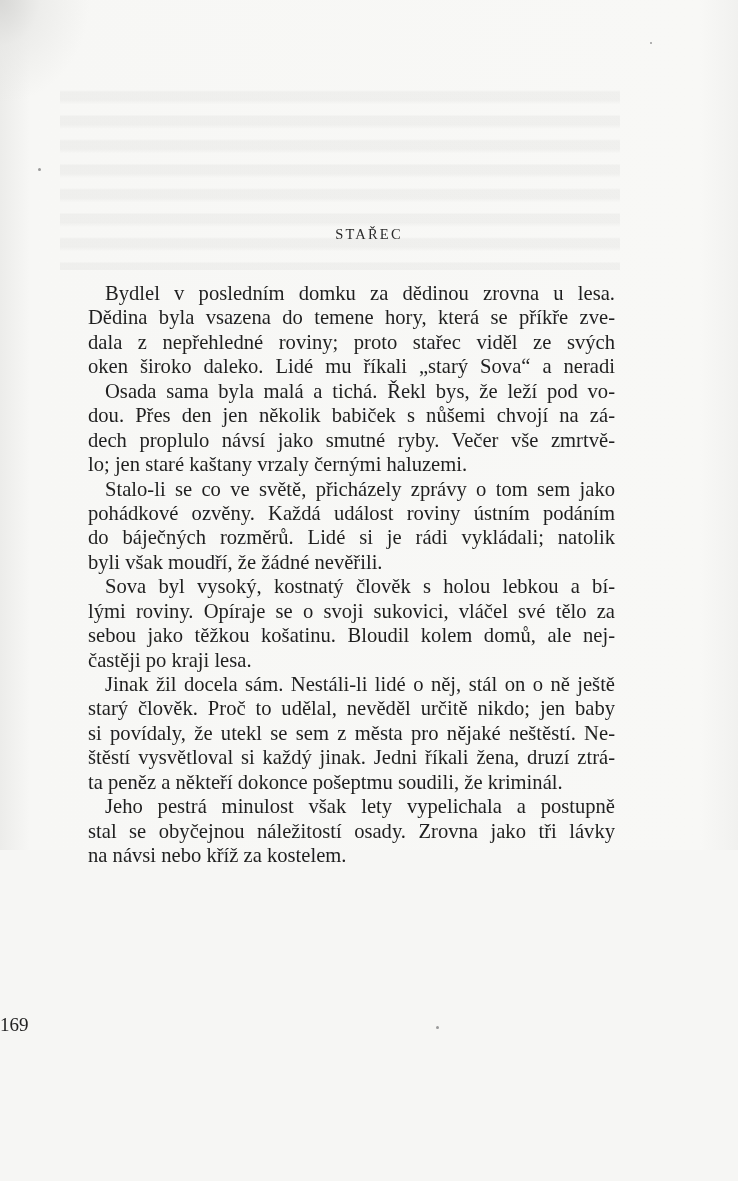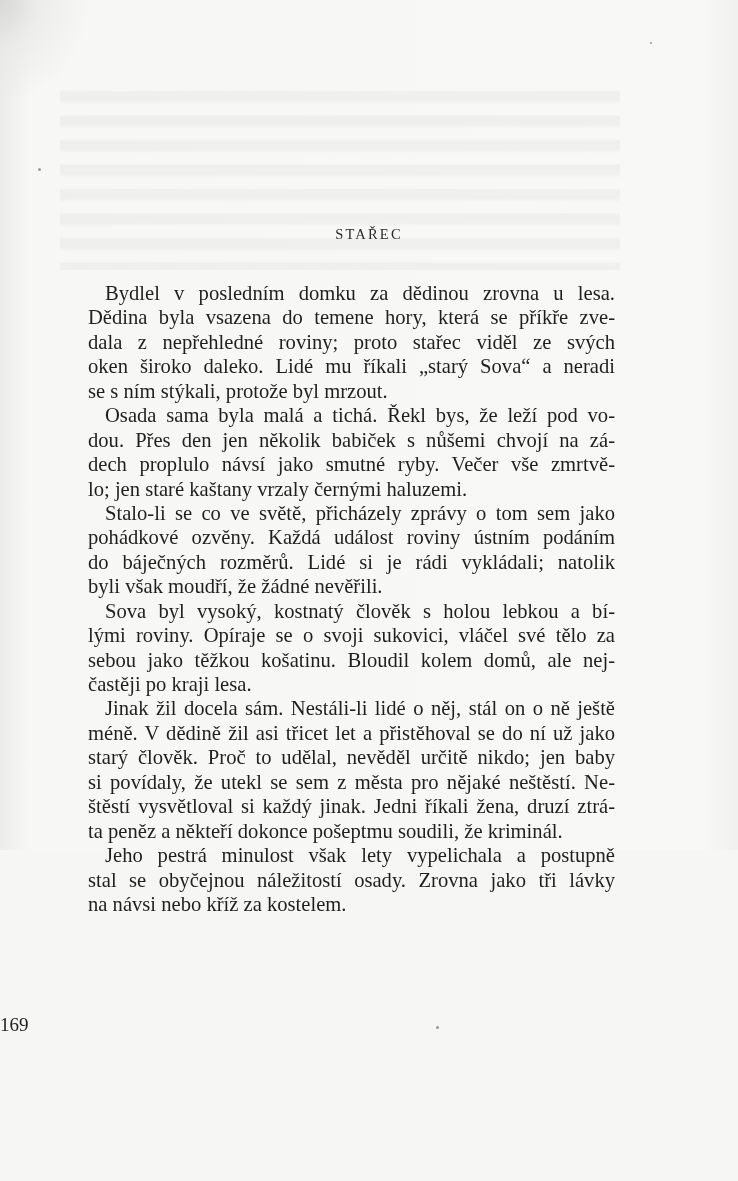--- a/index.html
+++ b/index.html
@@ -53,39 +53,37 @@
   <div class="speck" style="left:650px;top:42px;width:2px;height:2px;"></div>
 
   <div class="chapter-title">STAŘEC</div>
 
   <div class="body-text">
 
     <span class="line indent">Bydlel v posledním domku za dědinou zrovna u lesa.</span>
     <span class="line">Dědina byla vsazena do temene hory, která se příkře zve-</span>
     <span class="line">dala z nepřehledné roviny; proto stařec viděl ze svých</span>
     <span class="line">oken široko daleko. Lidé mu říkali „starý Sova“ a neradi</span>
-    <span class="line last">se s ním stýkali, protože byl mrzout.</span>
 
     <span class="line indent">Osada sama byla malá a tichá. Řekl bys, že leží pod vo-</span>
     <span class="line">dou. Přes den jen několik babiček s nůšemi chvojí na zá-</span>
     <span class="line">dech proplulo návsí jako smutné ryby. Večer vše zmrtvě-</span>
     <span class="line last">lo; jen staré kaštany vrzaly černými haluzemi.</span>
 
     <span class="line indent">Stalo-li se co ve světě, přicházely zprávy o tom sem jako</span>
     <span class="line">pohádkové ozvěny. Každá událost roviny ústním podáním</span>
     <span class="line">do báječných rozměrů. Lidé si je rádi vykládali; natolik</span>
     <span class="line last">byli však moudří, že žádné nevěřili.</span>
 
     <span class="line indent">Sova byl vysoký, kostnatý člověk s holou lebkou a bí-</span>
     <span class="line">lými roviny. Opíraje se o svoji sukovici, vláčel své tělo za</span>
     <span class="line">sebou jako těžkou košatinu. Bloudil kolem domů, ale nej-</span>
     <span class="line last">častěji po kraji lesa.</span>
 
     <span class="line indent">Jinak žil docela sám. Nestáli-li lidé o něj, stál on o ně ještě</span>
-    <span class="line">méně. V dědině žil asi třicet let a přistěhoval se do ní už jako</span>
     <span class="line">starý člověk. Proč to udělal, nevěděl určitě nikdo; jen baby</span>
     <span class="line">si povídaly, že utekl se sem z města pro nějaké neštěstí. Ne-</span>
     <span class="line">štěstí vysvětloval si každý jinak. Jedni říkali žena, druzí ztrá-</span>
     <span class="line last">ta peněz a někteří dokonce pošeptmu soudili, že kriminál.</span>
 
     <span class="line indent">Jeho pestrá minulost však lety vypelichala a postupně</span>
     <span class="line">stal se obyčejnou náležitostí osady. Zrovna jako tři lávky</span>
     <span class="line last">na návsi nebo kříž za kostelem.</span>
   </div>
 

